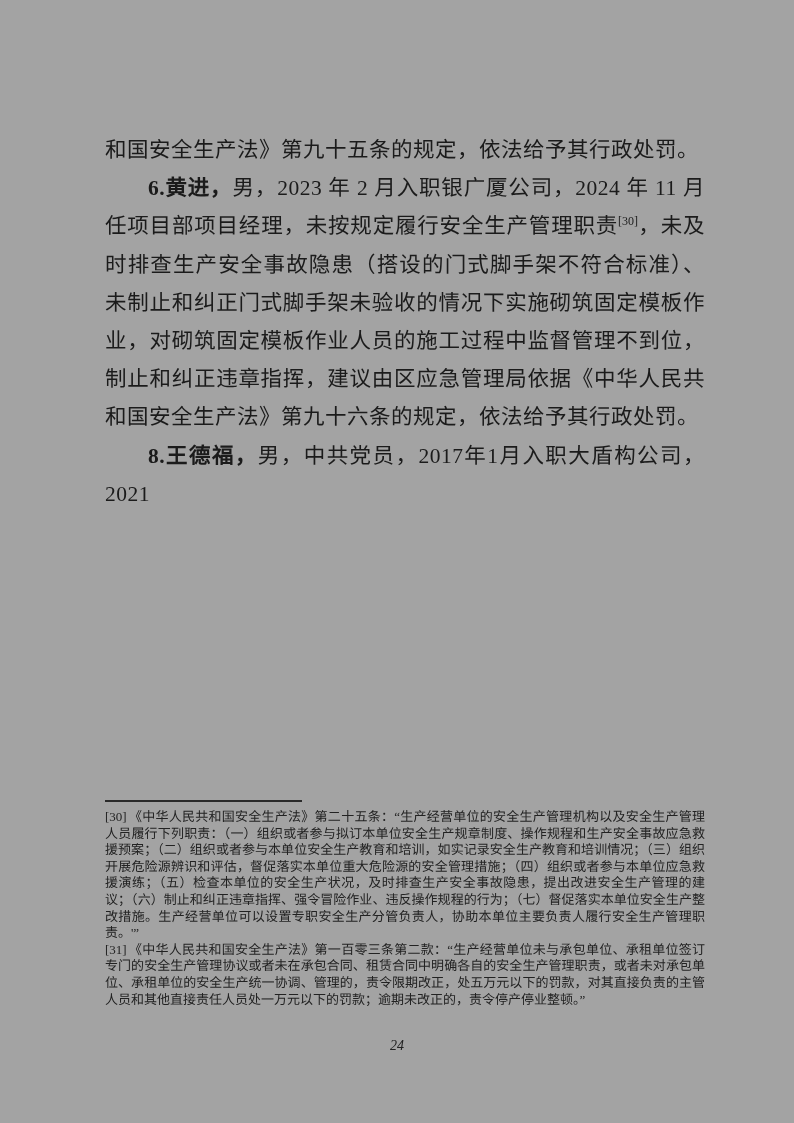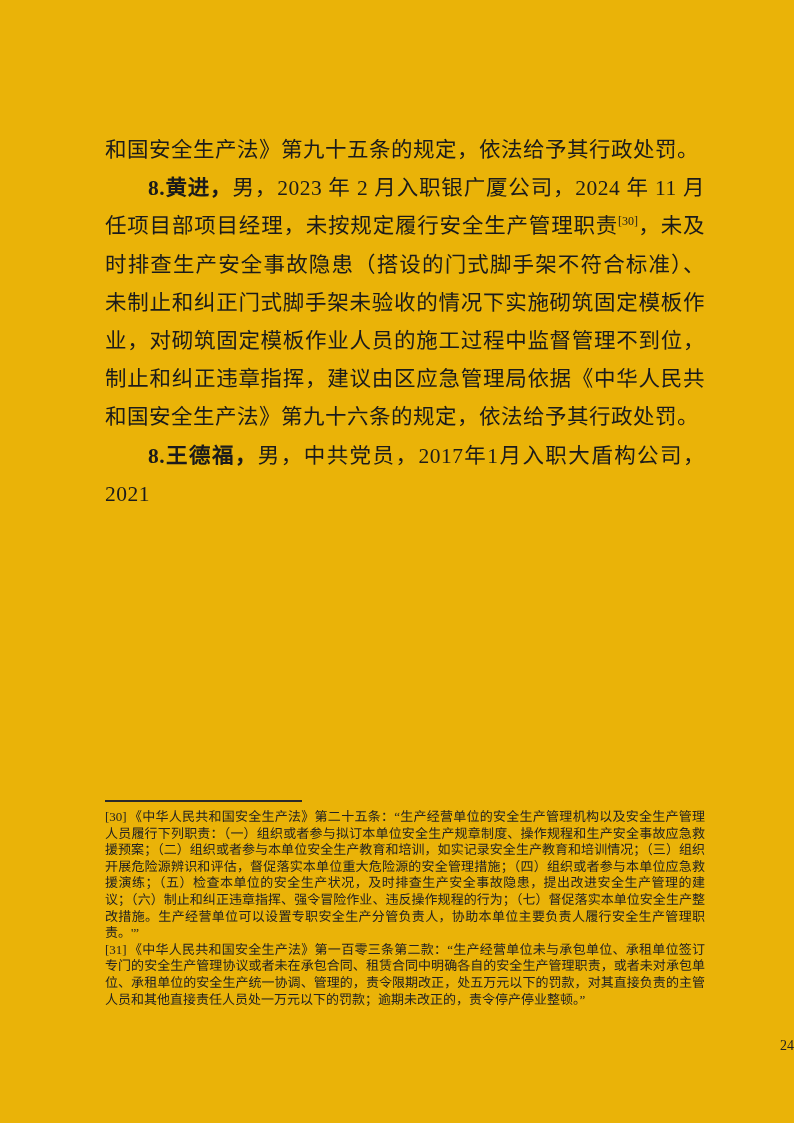--- a/index.html
+++ b/index.html
@@ -5,21 +5,21 @@
   html, body {
     margin: 0;
     padding: 0;
     background: #ffffff;
   }
   .page {
     position: relative;
     width: 794px;
     height: 1123px;
     margin: 0 auto;
-    background: #eab308;
+    background: #a3a3a3;
     color: #1b1b1b;
     font-family: "Liberation Serif", "DejaVu Serif", serif;
     overflow: hidden;
   }
   .body-text {
     position: absolute;
     left: 105px;
     top: 131px;
     width: 600px;
     font-size: 21.5px;
@@ -66,33 +66,34 @@
     color: #222222;
   }
   .footnote .fn-marker {
     padding-right: 2px;
   }
   .page-number {
     position: absolute;
     left: 0;
     top: 1038px;
     width: 100%;
-    text-align: right;
+    text-align: center;
     font-size: 14px;
     color: #222222;
+    font-style: italic;
   }
 </style>
 </head>
 <body>
 
 <div class="page">
 
   <div class="body-text">
       <p class="para"><span>和国安全生产法》第九十五条的规定，依法给予其行政处罚。</span></p>
-      <p class="para indent"><span class="seg-bold">8.黄进，</span><span>男，2023 年 2 月入职银广厦公司，2024 年 11 月任项目部项目经理，未按规定履行安全生产管理职责</span><sup class="sup-ref">[30]</sup><span>，未及时排查生产安全事故隐患（搭设的门式脚手架不符合标准）、未制止和纠正门式脚手架未验收的情况下实施砌筑固定模板作业，对砌筑固定模板作业人员的施工过程中监督管理不到位，制止和纠正违章指挥，建议由区应急管理局依据《中华人民共和国安全生产法》第九十六条的规定，依法给予其行政处罚。</span></p>
+      <p class="para indent"><span class="seg-bold">6.黄进，</span><span>男，2023 年 2 月入职银广厦公司，2024 年 11 月任项目部项目经理，未按规定履行安全生产管理职责</span><sup class="sup-ref">[30]</sup><span>，未及时排查生产安全事故隐患（搭设的门式脚手架不符合标准）、未制止和纠正门式脚手架未验收的情况下实施砌筑固定模板作业，对砌筑固定模板作业人员的施工过程中监督管理不到位，制止和纠正违章指挥，建议由区应急管理局依据《中华人民共和国安全生产法》第九十六条的规定，依法给予其行政处罚。</span></p>
       <p class="para indent"><span class="seg-bold">8.王德福，</span><span>男，中共党员，2017年1月入职大盾构公司，2021</span></p>
     </div>
 
   <div class="footnote-area">
     <div class="footnote-sep"></div>
     <div>
         <p class="footnote"><span class="fn-marker">[30]</span><span>《中华人民共和国安全生产法》第二十五条：“生产经营单位的安全生产管理机构以及安全生产管理人员履行下列职责：（一）组织或者参与拟订本单位安全生产规章制度、操作规程和生产安全事故应急救援预案；（二）组织或者参与本单位安全生产教育和培训，如实记录安全生产教育和培训情况；（三）组织开展危险源辨识和评估，督促落实本单位重大危险源的安全管理措施；（四）组织或者参与本单位应急救援演练；（五）检查本单位的安全生产状况，及时排查生产安全事故隐患，提出改进安全生产管理的建议；（六）制止和纠正违章指挥、强令冒险作业、违反操作规程的行为；（七）督促落实本单位安全生产整改措施。生产经营单位可以设置专职安全生产分管负责人，协助本单位主要负责人履行安全生产管理职责。'”</span></p>
         <p class="footnote"><span class="fn-marker">[31]</span><span>《中华人民共和国安全生产法》第一百零三条第二款：“生产经营单位未与承包单位、承租单位签订专门的安全生产管理协议或者未在承包合同、租赁合同中明确各自的安全生产管理职责，或者未对承包单位、承租单位的安全生产统一协调、管理的，责令限期改正，处五万元以下的罚款，对其直接负责的主管人员和其他直接责任人员处一万元以下的罚款；逾期未改正的，责令停产停业整顿。”</span></p>
       </div>
   </div>

